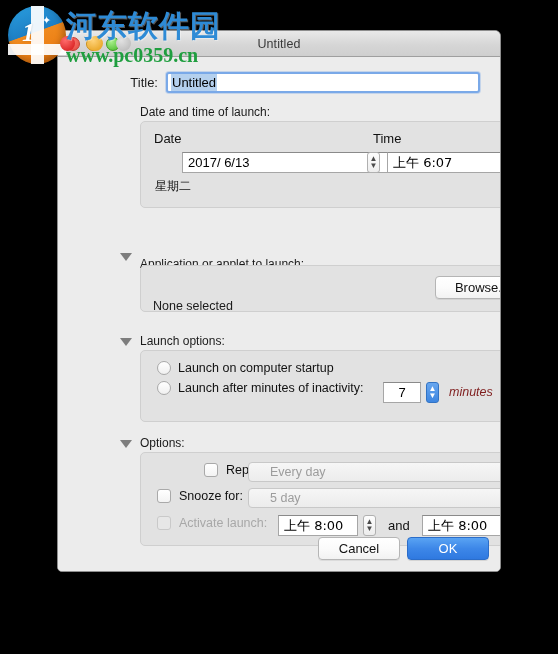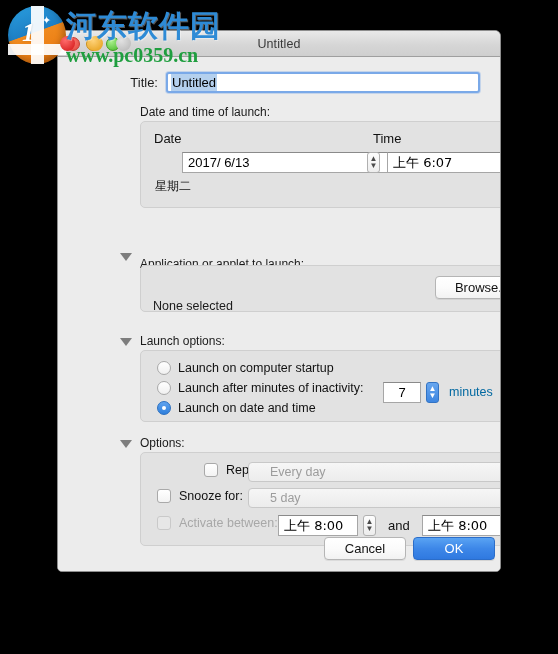--- a/index.html
+++ b/index.html
@@ -353,21 +353,21 @@
     border-radius: 4px;
     box-sizing: border-box;
     display: flex;
     align-items: center;
     padding-left: 21px;
     font-size: 12.5px;
     color: #9c9c9c;
   }
 
   
-  #footer { position: absolute; left: 6px; bottom: 10px; width: 100%; height: 25px; }
+  #footer { position: absolute; left: 0; bottom: 10px; width: 100%; height: 25px; }
   #cancel-btn {
     position: absolute;
     right: 100px; top: 0;
     width: 82px; height: 23px;
   }
   #ok-btn {
     position: absolute;
     right: 11px; top: 0;
     width: 82px; height: 23px;
     background: linear-gradient(to bottom,#59a3f3 0%, #3d87e8 50%, #2f79e0 100%);
@@ -445,26 +445,22 @@
 
           <div class="opt-row" style="top:28px;">
             <span class="radio"></span>
             <span class="lbl">Launch after minutes of inactivity:</span>
           </div>
           <div class="tfield" style="left:242px; top:31px; width:38px; justify-content:center; padding-left:0;">7</div>
           <div class="stepper blue" style="left:285px; top:31px;">
             <span class="up">▲</span>
             <span class="dn">▼</span>
           </div>
-          <div style="position:absolute; left:308px; top:34px; font-size:12.5px; color:#0369a1;">minutes</div>
-
-          <div class="opt-row" style="top:48px;">
-            <span class="radio on"></span>
-            <span class="lbl">Launch on date and time</span>
-          </div>
+          <div style="position:absolute; left:308px; top:34px; font-size:12.5px; color:#7f1d1d;font-style:italic;">minutes</div>
+
         </div>
       </div>
 
       <div class="block" id="blk-options" style="top:379px; height:112px;">
         <div class="disclosure"></div>
         <div class="grp-label">Options:</div>
         <div class="grp-box">
 
           <div style="position:absolute; left:16px; top:10px; display:flex; align-items:center; gap:8px;margin-left:47px;">
             <span class="chk"></span>
@@ -479,21 +475,21 @@
             <span class="chk"></span>
             <span class="row-lbl">Snooze for:</span>
           </div>
           <div class="popup" style="left:107px; top:35px; width:278px;">
             <span>5 day</span>
 
           </div>
 
           <div style="position:absolute; left:16px; top:63px; display:flex; align-items:center; gap:8px;">
             <span class="chk dis"></span>
-            <span class="row-lbl dis">Activate between:</span>
+            <span class="row-lbl dis">Activate launch:</span>
           </div>
           <div class="tfield cjk" style="left:137px; top:62px; width:80px;">上午  8:00</div>
           <div class="stepper" style="left:222px; top:62px;">
             <span class="up">▲</span>
             <span class="dn">▼</span>
           </div>
           <div style="position:absolute; left:247px; top:65px; font-size:13px; color:#111;">and</div>
           <div class="tfield cjk" style="left:281px; top:62px; width:80px;">上午  8:00</div>
 
         </div>

